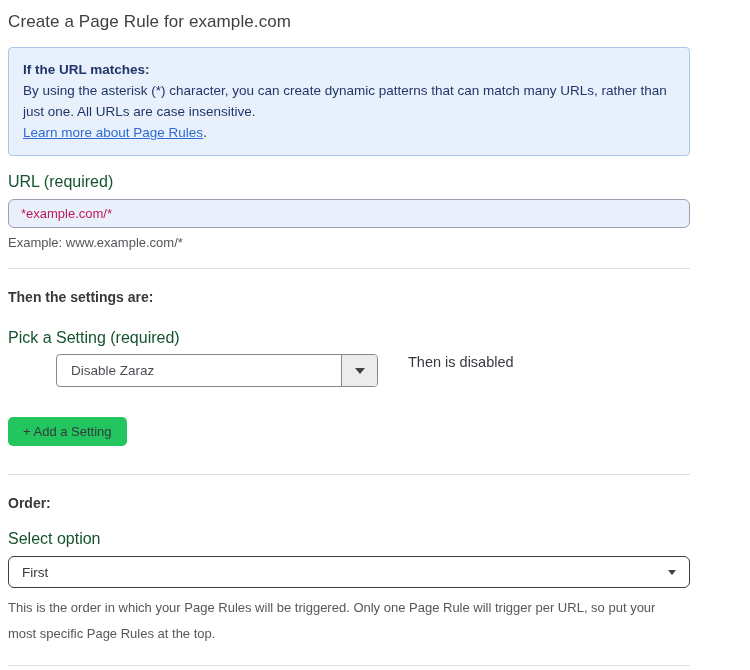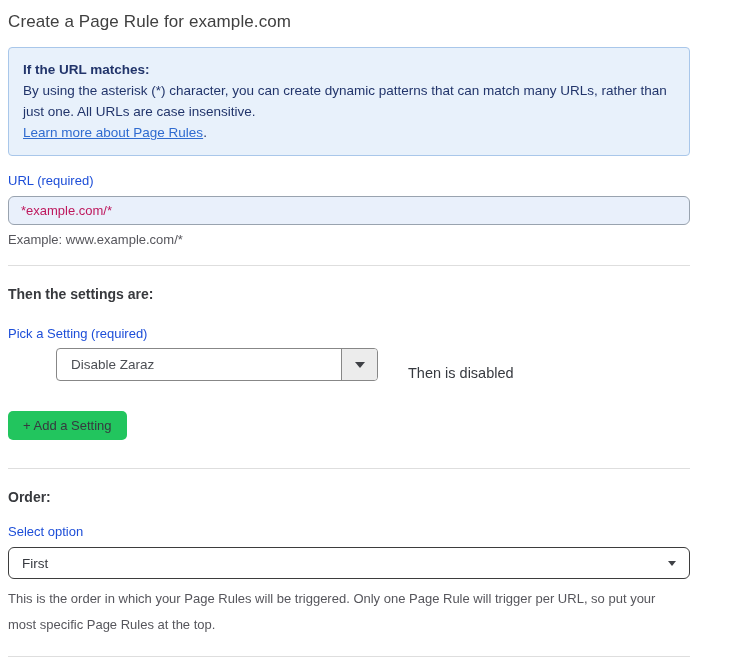--- a/index.html
+++ b/index.html
@@ -35,22 +35,22 @@
   }
   .info-box .info-heading { font-weight: bold; }
   .info-box .info-link {
     color: #2f6bd0;
     text-decoration: underline;
     cursor: pointer;
   }
 
   .field-label {
     margin-top: 17px;
-    font-size: 13px;
-    color: #1d4ed8;
+    font-size: 16px;
+    color: #14532d;
   }
 
   .url-input {
     margin-top: 8px;
     width: 682px;
     height: 29px;
     background: #e9f0fb;
     border: 1px solid #99a3af;
     border-radius: 6px;
     padding: 0 12px;
@@ -78,21 +78,21 @@
     margin-top: 20px;
     font-size: 14px;
     font-weight: bold;
     color: #37393d;
   }
 
   
   .setting-row {
     margin-top: 7px;
     display: flex;
-    align-items: flex-end;
+    align-items: flex-start;
     padding-left: 48px;
   }
   .dropdown {
     width: 322px;
     height: 33px;
     background: #ffffff;
     border: 1px solid #878787;
     border-radius: 4px;
     display: flex;
     align-items: stretch;

